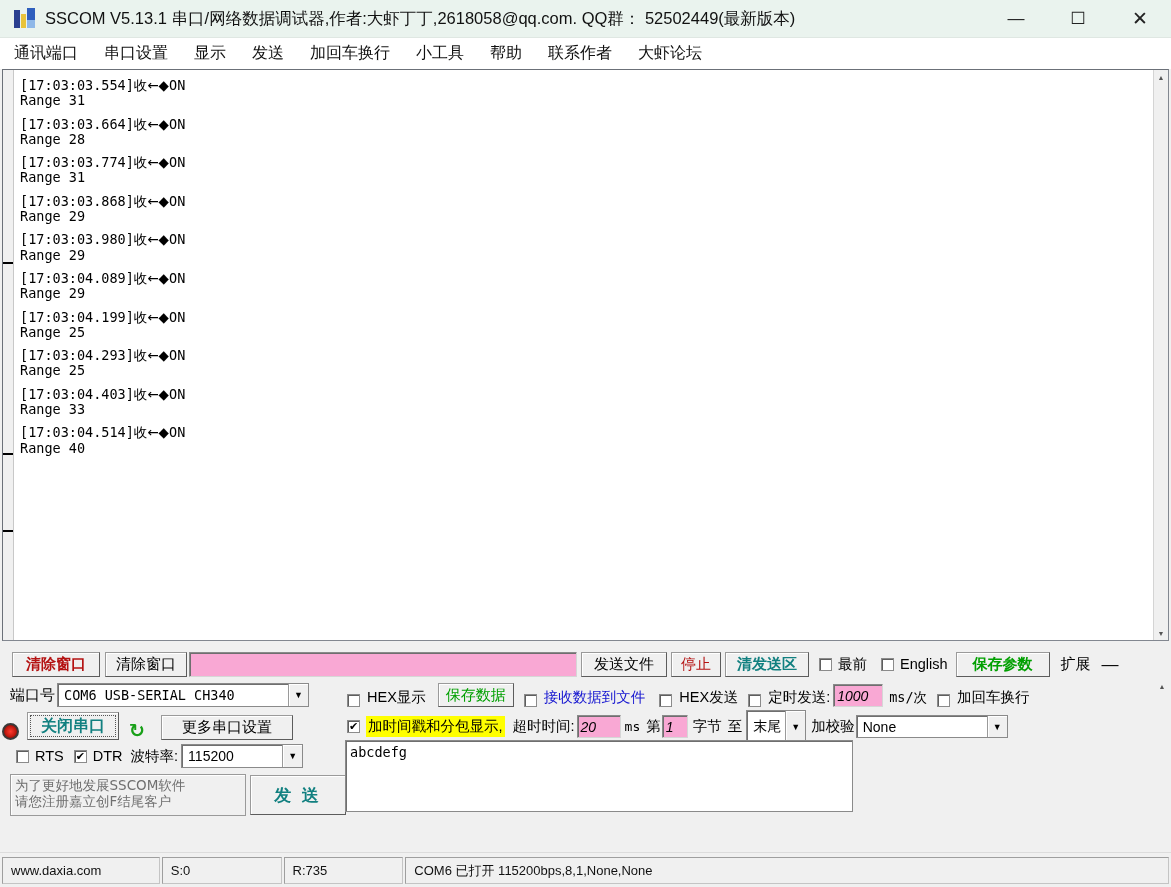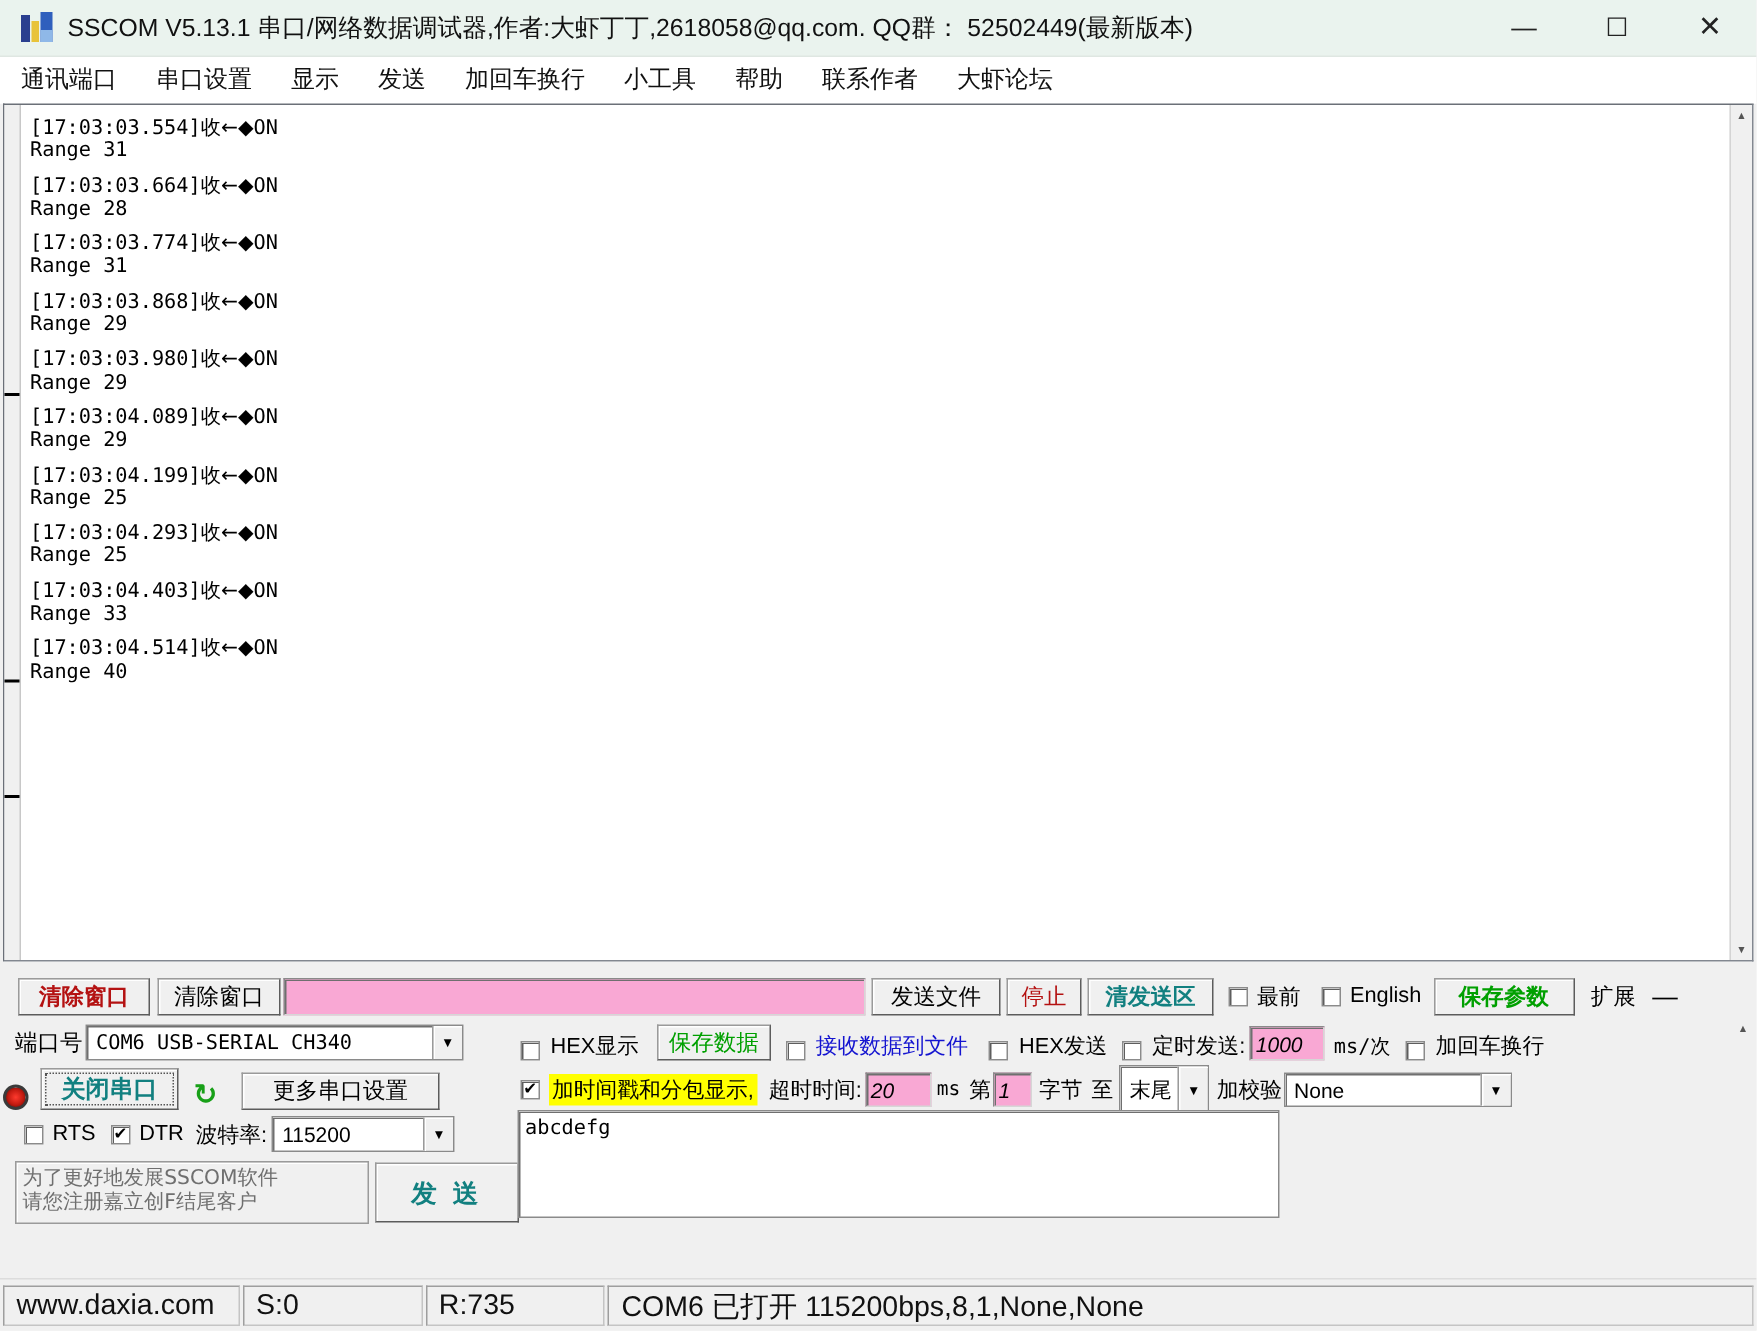--- a/index.html
+++ b/index.html
@@ -71,21 +71,21 @@
   .refresh{font-size:19px;color:#18a018;line-height:19px;font-weight:bold;}
 
   .regbox{border:1px solid #9a9a9a;box-shadow:inset 1px 1px 0 #ffffff;background:#f0f0f0;box-sizing:border-box;padding:2px 4px 0 4px;}
   .regbox div{font-size:13.5px;color:#6f6f6f;line-height:16px;white-space:nowrap;font-family:"DejaVu Sans","Liberation Sans",sans-serif;}
 
   .sendarea{position:absolute;left:345px;top:60px;width:508px;height:72px;background:#fff;border:1px solid #8a8a8a;box-shadow:inset 1px 1px 0 #6f6f6f;box-sizing:border-box;padding:3px 4px;font-family:"DejaVu Sans Mono","Liberation Mono",monospace;font-size:13.5px;}
 
   .adbar{position:absolute;left:2px;top:824px;width:1167px;height:26px;background:#ececec;border:1px solid #a7a7a7;box-shadow:inset 1px 1px 0 #ffffff;box-sizing:border-box;display:flex;align-items:center;padding-left:4px;font-size:14.5px;white-space:nowrap;overflow:hidden;}
 
   .statusbar{position:absolute;left:0px;top:852px;width:1171px;height:35px;background:#f0f0f0;display:flex;align-items:center;border-top:1px solid #dcdcdc;}
-  .scell{height:27px;display:flex;align-items:center;padding-left:8px;border:1px solid #c4c4c4;border-top-color:#9e9e9e;border-left-color:#9e9e9e;box-sizing:border-box;font-size:19px;color:#111;background:#f0f0f0;margin-right:2px;white-space:nowrap;}
+  .scell{height:27px;display:flex;align-items:center;padding-left:8px;border:1px solid #c4c4c4;border-top-color:#9e9e9e;border-left-color:#9e9e9e;box-sizing:border-box;font-size:13px;color:#111;background:#f0f0f0;margin-right:2px;white-space:nowrap;}
   .vsep{position:absolute;right:2px;top:0;width:14px;height:140px;background:#f0f0f0;}
   .minus{font-size:17px;line-height:17px;}
 </style>
 </head>
 <body>
 
 <div class="win">
 
   <div class="titlebar">
     <div class="app-icon">

